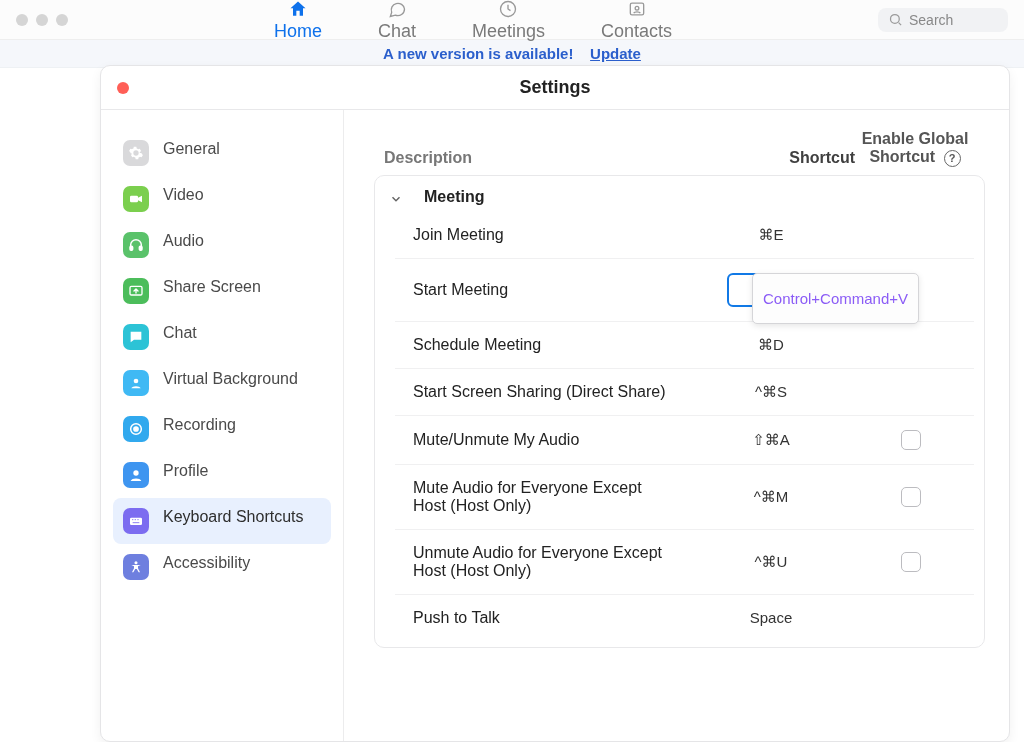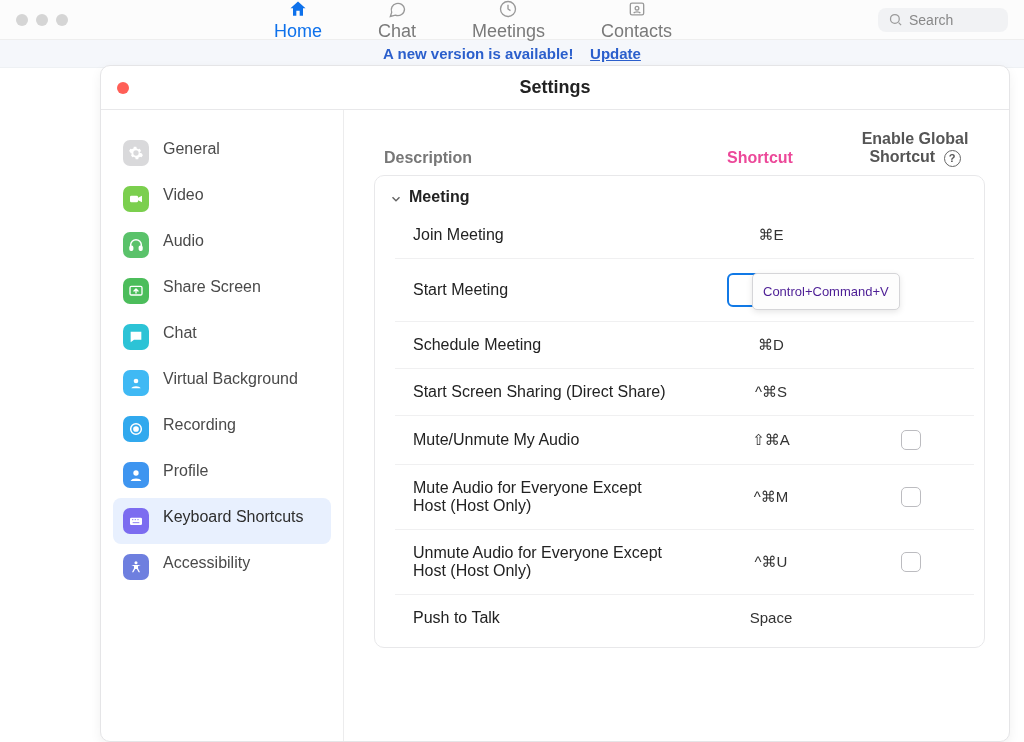--- a/index.html
+++ b/index.html
@@ -22,35 +22,35 @@
   .settings-body{ flex:1; display:flex; overflow:hidden;}
   
   .sidebar { width:243px; border-right:1px solid #ececed; padding:20px 12px; }
   .sidebar-item { display:flex; align-items:flex-start; gap:14px; padding:10px 10px; border-radius:8px; font-size:16px; color:#4a4a4a; cursor:pointer;}
   .sidebar-item.active { background:#E8F0FE; color:#2e2e2e; }
   .sidebar-icon { width:26px; height:26px; border-radius:7px; display:flex; align-items:center; justify-content:center; color:#fff; font-size:15px;}
   
   .content { flex:1; padding:14px 24px 0 30px; overflow:hidden;}
   .headers { display:flex; align-items:flex-end; padding:6px 10px 8px 10px;}
   .head-desc { flex:1; font-size:16px; color:#777; font-weight:600;}
-  .head-shortcut { width:190px; text-align:center; font-size:16px; color:#ec4899; font-weight:600;}
+  .head-shortcut { width:190px; text-align:right; font-size:16px; color:#404040; font-weight:600;}
   .head-global { width:120px; text-align:center; font-size:16px; color:#555; font-weight:700;}
   .help-icon { width:17px; height:17px; border:1.5px solid #666; border-radius:50%; display:inline-flex; align-items:center; justify-content:center; font-size:11px; color:#555; margin-left:4px;}
   
   .panel { border:1px solid #e8e8ea; border-radius:10px; overflow:hidden;}
-  .group-header{ display:flex; align-items:flex-end; gap:6px; padding:12px 14px 6px 14px; font-weight:700; font-size:16px;}
+  .group-header{ display:flex; align-items:flex-end; gap:21px; padding:12px 14px 6px 14px; font-weight:700; font-size:16px;}
   .chevron { display:inline-block; transform:rotate(0deg); color:#666;}
   .row { display:flex; align-items:center; padding:14px 18px; border-top:1px solid #f0f0f1; }
   .row:first-of-type { border-top:none;}
   .row-desc { flex:1; font-size:16px; color:#222; padding-right:10px;}
   .row-short { width:190px; text-align:center; font-size:15px; color:#333;}
   .row-global { width:90px; display:flex; justify-content:center;}
   .checkbox { width:20px; height:20px; border:1.5px solid #bcbcc0; border-radius:5px; background:#fff;}
   .shortcut-editing { border:2px solid #1179E6; border-radius:6px; padding:6px 28px; display:inline-block;}
-  .tooltip { position:absolute; background:#fdfdfd; border:1px solid #d5d5d8; border-radius:5px; padding:10px 10px; font-size:13px; color:#4c1d95; box-shadow:0 2px 6px rgba(0,0,0,.1);}
+  .tooltip { position:absolute; background:#fdfdfd; border:1px solid #d5d5d8; border-radius:5px; padding:16px 10px; font-size:15px; color:#8b5cf6; box-shadow:0 2px 6px rgba(0,0,0,.1);}
   svg { display:block; }
 </style>
 </head>
 <body>
 
 <div class="titlebar">
   <div class="traffic-lights">
     <div class="traffic-light"></div>
     <div class="traffic-light"></div>
     <div class="traffic-light"></div>

